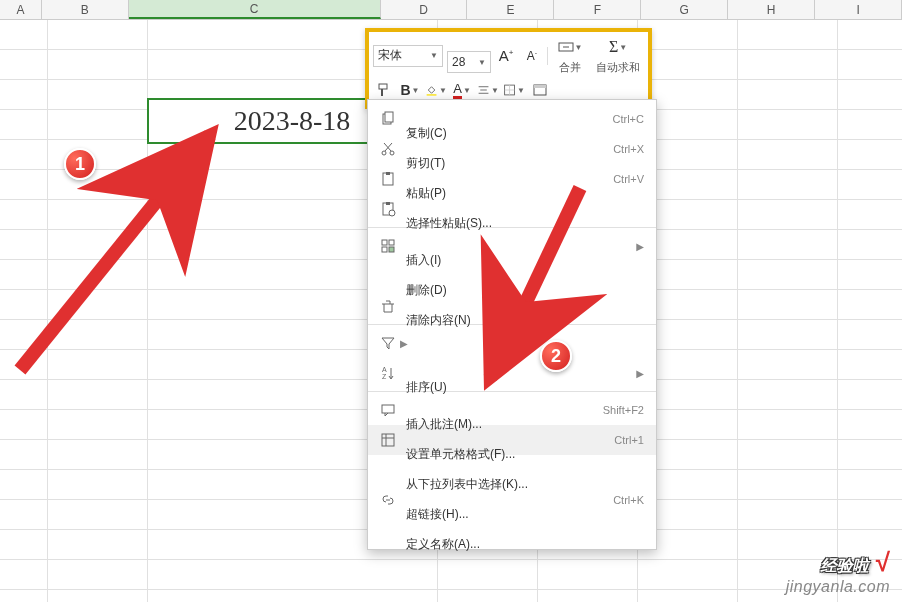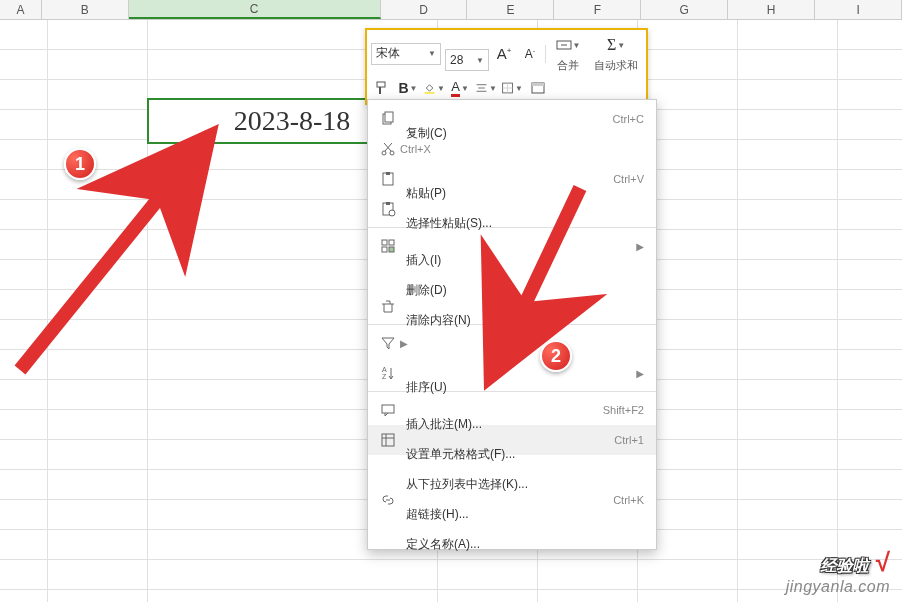--- a/index.html
+++ b/index.html
@@ -12,21 +12,21 @@
     .col-header.sel { background: #d4ead4; border-bottom: 2px solid #2e8b2e; }
     
     .cells { position: absolute; top: 20px; left: 0; right: 0; bottom: 0; }
     .cell { position: absolute; border-right: 1px solid #e0e0e0; border-bottom: 1px solid #e0e0e0; }
     
     
     .selected-cell { position: absolute; border: 2px solid #2e8b2e; background: #fff; display: flex; align-items: center; justify-content: center; font-size: 28px; font-family: SimSun, serif; }
     .selected-cell::after { content: ''; position: absolute; right: -4px; bottom: -4px; width: 6px; height: 6px; background: #2e8b2e; }
     
     
-    .mini-toolbar { position: absolute; background: #fff; border: 2px solid #eab308; box-shadow: 0 2px 6px rgba(0,0,0,0.2); padding: 4px; display: flex; flex-direction: column; gap: 4px; }
+    .mini-toolbar { position: absolute; background: #fff; border: 4px solid #eab308; box-shadow: 0 2px 6px rgba(0,0,0,0.2); padding: 4px; display: flex; flex-direction: column; gap: 4px; }
     .mini-row { display: flex; align-items: center; gap: 4px; }
     .font-select { border: 1px solid #ccc; height: 22px; width: 70px; font-size: 12px; padding: 0 4px; display: flex; align-items: center; justify-content: space-between; }
     .size-select { border: 1px solid #ccc; height: 22px; width: 44px; font-size: 12px; padding: 0 4px; display: flex; align-items: center; justify-content: space-between; margin-top: 13px; }
     .tb-btn { width: 22px; height: 22px; display: flex; align-items: center; justify-content: center; cursor: pointer; border-radius: 2px; font-size: 14px; }
     .tb-sep { width: 1px; height: 18px; background: #ddd; }
     .tb-group { display: flex; flex-direction: column; align-items: center; gap: 2px; padding: 0 4px; }
     .tb-label { font-size: 11px; color: #555; }
     .dd-arr { font-size: 8px; color: #666; margin-left: 1px; }
     
     
@@ -329,20 +329,21 @@
     </div>
     <div class="ctx-item">
       <div class="ctx-icon">
         <svg class="icon-svg" viewBox="0 0 16 16">
           <circle cx="4" cy="12" r="2" fill="none" stroke="#666"></circle>
           <circle cx="12" cy="12" r="2" fill="none" stroke="#666"></circle>
           <line x1="5" y1="10" x2="12" y2="2" stroke="#666"></line>
           <line x1="11" y1="10" x2="4" y2="2" stroke="#666"></line>
         </svg>
       </div>
+      <div class="ctx-label">剪切(T)</div>
       <div class="ctx-shortcut">Ctrl+X</div>
     </div>
     <div class="ctx-item">
       <div class="ctx-icon">
         <svg class="icon-svg" viewBox="0 0 16 16">
           <rect x="3" y="2" width="10" height="12" fill="none" stroke="#666"></rect>
           <rect x="6" y="1" width="4" height="3" fill="#666"></rect>
         </svg>
       </div>
       <div class="ctx-label">粘贴(P)</div>

